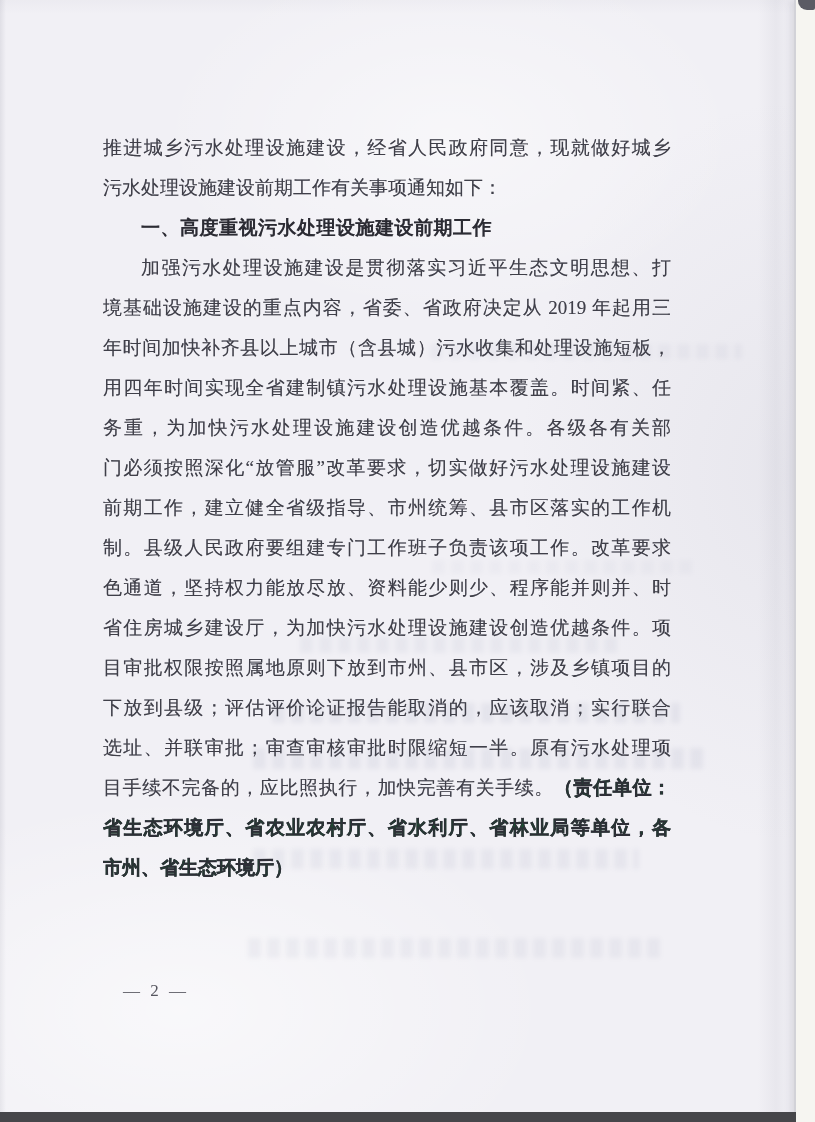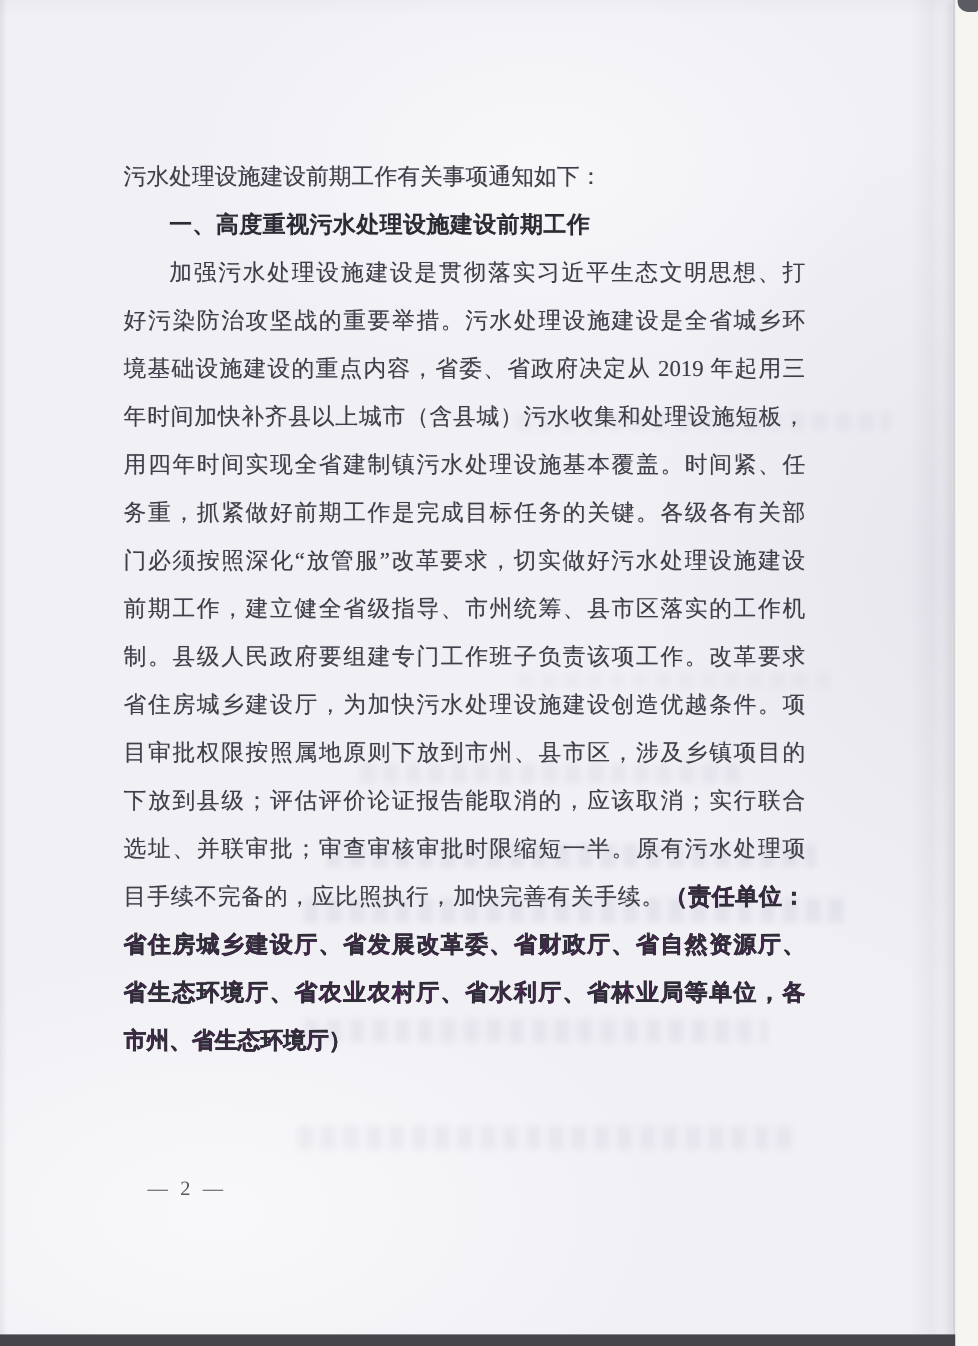--- a/index.html
+++ b/index.html
@@ -62,21 +62,21 @@
     text-align:justify; text-align-last:left; text-justify:inter-character;
     white-space:normal;
   }
   .line.j { text-align-last:justify; }
   .line.ind { text-indent:2em; }
   .line.head span {
     font-family:Liberation Serif, serif;
     font-weight:700; color:#2b2b33; letter-spacing:.5px;
   }
   .b {
-    font-weight:700; color:#701a75;margin-top:20px;
+    font-weight:700; color:#14532d;margin-top:20px;
     -webkit-text-stroke:.35px #2e2e37;
   }
   
   .page-number {
     position:absolute; left:123px; top:978px;
     font-size:17px; line-height:26px; color:#56565f; letter-spacing:3px;
   }
 </style>
 </head>
 <body>
@@ -86,37 +86,37 @@
 
   <div class="ghost g1"></div>
   <div class="ghost g2"></div>
   <div class="ghost g3"></div>
   <div class="ghost g4"></div>
   <div class="ghost g5"></div>
   <div class="ghost g6"></div>
   <div class="ghost g7"></div>
 
   <div class="text-block" id="text-block">
+      <div class="line j"><span>推进城乡污水处理设施建设，经省人民政府同意，现就做好城乡</span></div>
       <div class="line"><span>污水处理设施建设前期工作有关事项通知如下：</span></div>
       <div class="line ind head"><span>一、高度重视污水处理设施建设前期工作</span></div>
       <div class="line j ind"><span>加强污水处理设施建设是贯彻落实习近平生态文明思想、打</span></div>
-      <div class="line j"><span>好污染防治攻坚战的重要举措。污水处理设施建设是全省城乡环</span></div>
       <div class="line j"><span>境基础设施建设的重点内容，省委、省政府决定从 2019 年起用三</span></div>
       <div class="line j"><span>年时间加快补齐县以上城市（含县城）污水收集和处理设施短板，</span></div>
       <div class="line j"><span>用四年时间实现全省建制镇污水处理设施基本覆盖。时间紧、任</span></div>
-      <div class="line j"><span>务重，抓紧做好前期工作是完成目标任务的关键。各级各有关部</span></div>
+      <div class="line j"><span>务重，为加快污水处理设施建设创造优越条件。各级各有关部</span></div>
       <div class="line j"><span>门必须按照深化“放管服”改革要求，切实做好污水处理设施建设</span></div>
       <div class="line j"><span>前期工作，建立健全省级指导、市州统筹、县市区落实的工作机</span></div>
       <div class="line j"><span>制。县级人民政府要组建专门工作班子负责该项工作。改革要求</span></div>
+      <div class="line j"><span>色通道，坚持权力能放尽放、资料能少则少、程序能并则并、时</span></div>
       <div class="line j"><span>省住房城乡建设厅，为加快污水处理设施建设创造优越条件。项</span></div>
       <div class="line j"><span>目审批权限按照属地原则下放到市州、县市区，涉及乡镇项目的</span></div>
       <div class="line j"><span>下放到县级；评估评价论证报告能取消的，应该取消；实行联合</span></div>
       <div class="line j"><span>选址、并联审批；审查审核审批时限缩短一半。原有污水处理项</span></div>
       <div class="line j"><span>目手续不完备的，应比照执行，加快完善有关手续。</span><span class="b">（责任单位：</span></div>
-      <div class="line j"><span class="b">省住房城乡建设厅、省发展改革委、省财政厅、省自然资源厅、</span></div>
       <div class="line j"><span class="b">省生态环境厅、省农业农村厅、省水利厅、省林业局等单位，各</span></div>
       <div class="line"><span class="b">市州、省生态环境厅）</span></div>
     </div>
 
   <div class="page-number">— 2 —</div>
 
   <div class="right-gutter"></div>
   <div class="bottom-strip"></div>
   <div class="corner-blob"></div>
 </div>

